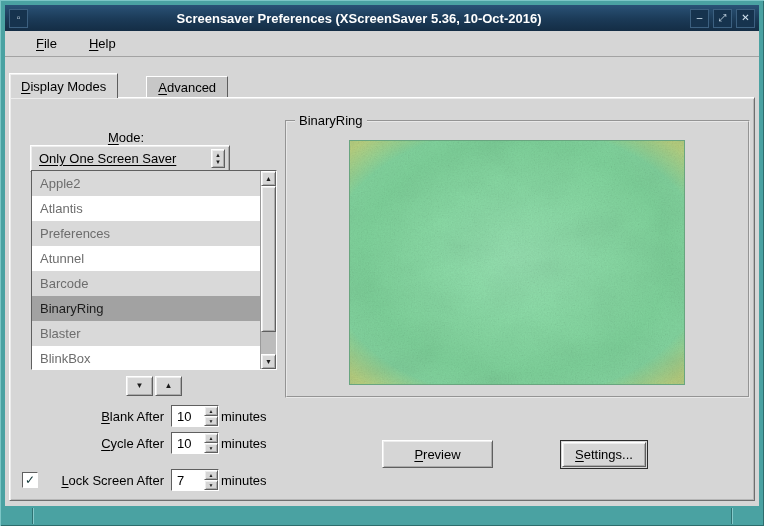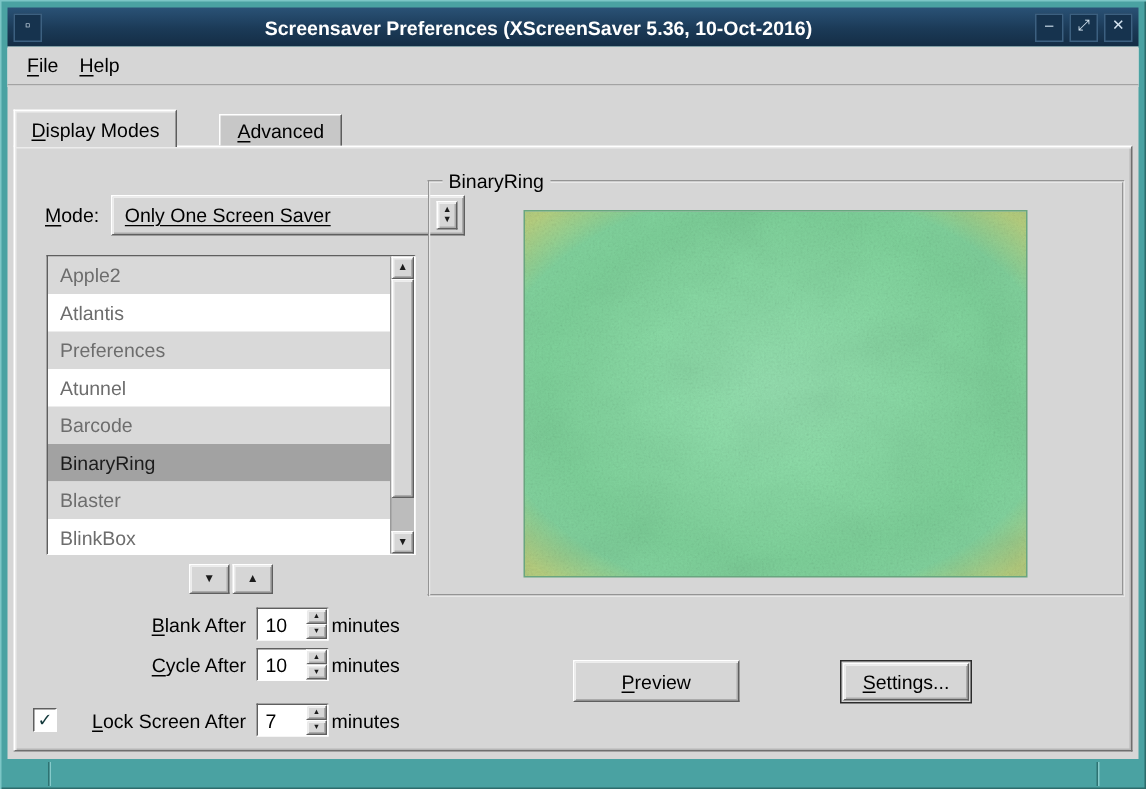--- a/index.html
+++ b/index.html
@@ -29,21 +29,21 @@
     font-size: 10px; line-height: 1; cursor: default;
   }
   .tb-controls { display: flex; }
 
   
   .menubar {
     position: absolute; left: 5px; top: 31px; right: 5px; height: 26px;
     background: #d6d6d6; display: flex; align-items: center; padding: 0 6px;
     border-bottom: 1px solid #a3a3a3; box-shadow: 0 1px 0 #f1f1f1;
   }
-  .menu-item { padding: 3px 7px; }
+  .menu-item { padding: 3px 7px; margin-left: 18px; }
 
   
   .content { position: absolute; left: 5px; top: 57px; right: 5px; bottom: 20px; background: #d6d6d6; }
 
   .tabs { position: absolute; left: 4px; top: 16px; height: 25px; display: flex; align-items: flex-end; z-index: 2; }
   .tab {
     display: flex; align-items: center; padding: 0 11px;
     background: #d6d6d6; border: 1px solid #5d5d5d; border-bottom: none;
     border-top-color: #fff; border-left-color: #fff;
   }
@@ -54,23 +54,23 @@
     position: absolute; left: 4px; top: 40px; right: 4px; bottom: 5px;
     background: #d6d6d6; z-index: 1;
     border: 1px solid; border-color: #fff #6e6e6e #6e6e6e #fff;
     box-shadow: inset 1px 1px 0 #ececec, inset -1px -1px 0 #b6b6b6;
   }
 
   .raised { border: 1px solid; border-color: #fff #5f5f5f #5f5f5f #fff; box-shadow: inset 1px 1px 0 #ededed, inset -1px -1px 0 #ababab; background: #d6d6d6; }
   .sunken { border: 1px solid; border-color: #5f5f5f #fff #fff #5f5f5f; }
 
   
-  .mode-row { position: absolute; left: 20px; top: 32px; display: flex; align-items: center; }
+  .mode-row { position: absolute; left: 20px; top: 32px; display: flex; align-items: center; flex-direction: column; }
   .mode-row .lbl { margin-right: 8px; }
-  .optionmenu { width: 236px; height: 27px; display: flex; align-items: center; padding: 0 4px 0 8px; cursor: default; }
+  .optionmenu { width: 200px; height: 27px; display: flex; align-items: center; padding: 0 4px 0 8px; cursor: default; }
   .opt-text { flex: 1; text-decoration: underline; text-underline-offset: 2px; white-space: nowrap; overflow: hidden; }
   .opt-spin { width: 14px; height: 19px; display: flex; flex-direction: column; align-items: center; justify-content: center; font-size: 6px; line-height: 7px; color: #1c1c1c; }
 
   
   .saver-list { position: absolute; left: 21px; top: 72px; width: 246px; height: 200px; background: #fff; display: flex; }
   .rows { flex: 1; overflow: hidden; }
   .row { height: 25px; display: flex; align-items: center; padding-left: 8px; color: #6d6d6d; background: #fff; cursor: default; }
   .row.alt { background: #d9d9d9; }
   .row.selected { background: #a2a2a2; color: #1c1c1c; }
   .scrollbar { width: 16px; flex: 0 0 16px; background: #bcbcbc; border-left: 1px solid #9a9a9a; position: relative; }

